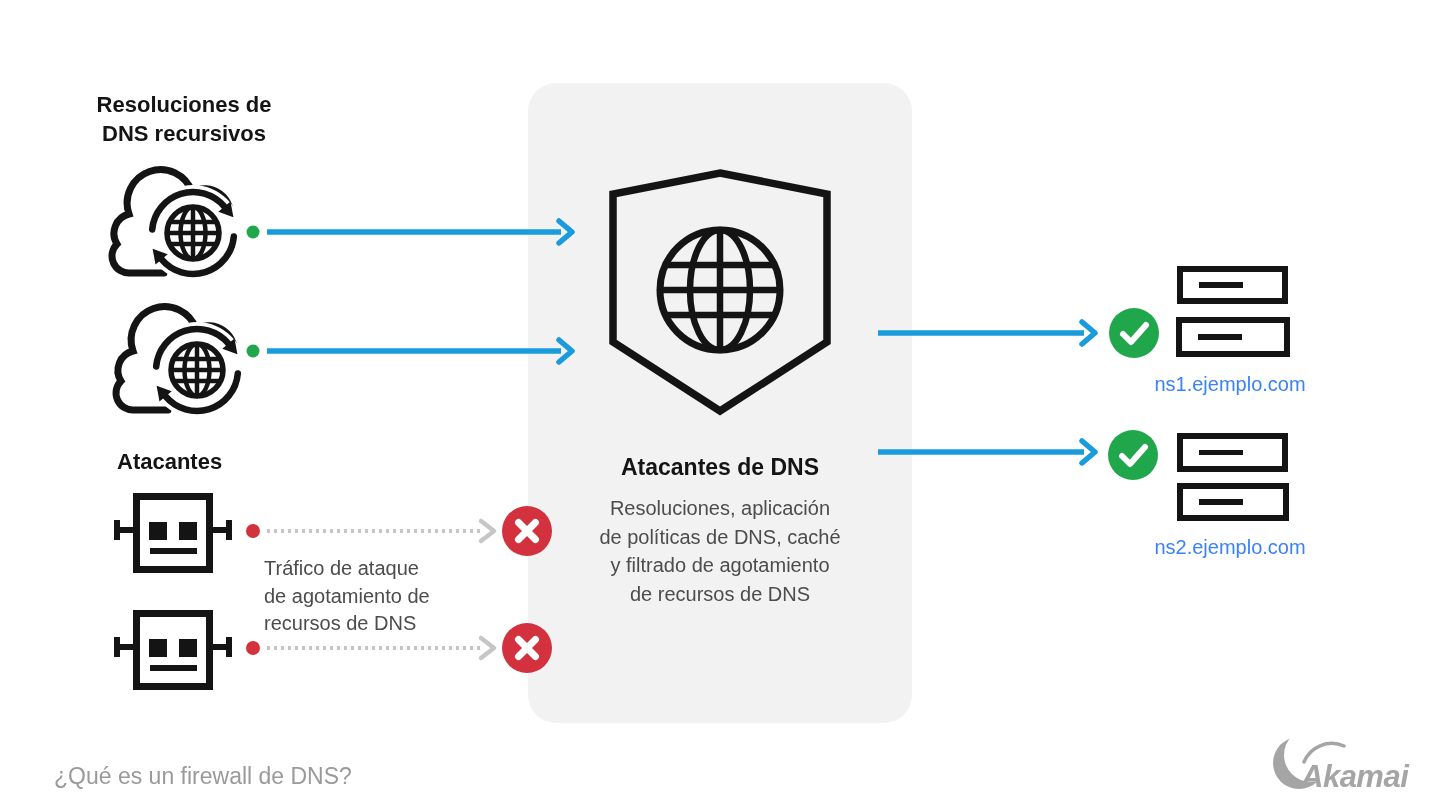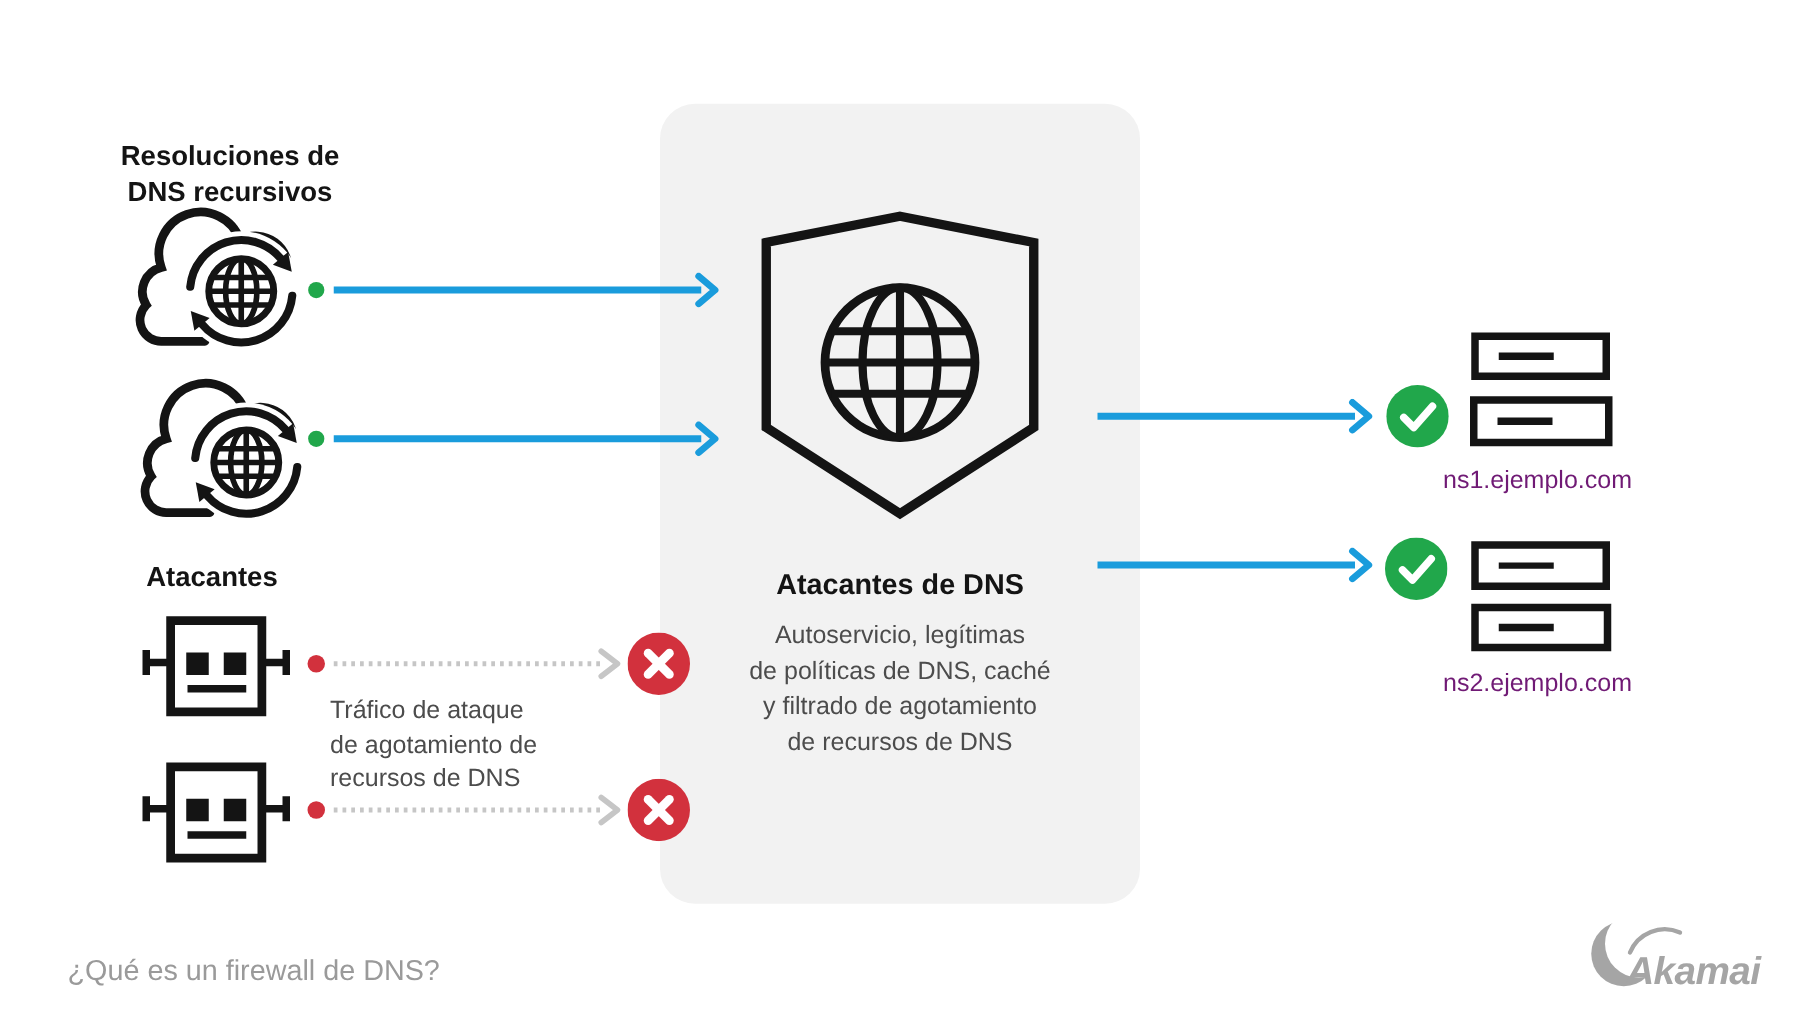--- a/index.html
+++ b/index.html
@@ -6,33 +6,33 @@
   .stage{
     position:relative;width:1440px;height:810px;background:#ffffff;
     font-family:"Liberation Sans", sans-serif;overflow:hidden;color:#1a1a1a;
   }
   .abs{position:absolute;}
   .pre{white-space:pre-line;}
   .heading{font-weight:bold;color:#141414;text-align:right;}
   .body-text{color:#4c4c4c;}
   .center-text{text-align:center;}
   
-  .resolvers-title{left:38px;top:90px;width:292px;font-size:22px;line-height:29px;margin-top:20px;}
+  .resolvers-title{left:38px;top:90px;width:292px;font-size:22px;line-height:29px;}
   .legit-label{left:243px;top:279px;width:296px;font-size:20px;}
   .attackers-title{left:117px;top:449px;font-size:22px;}
   .attack-label{left:264px;top:555px;font-size:20px;line-height:27.5px;}
   
   .panel{left:528px;top:83px;width:384px;height:640px;background:#f2f2f2;border-radius:28px;}
   .firewall-title{left:528px;top:454px;width:384px;font-size:23px;}
   .firewall-desc{left:568px;top:494px;width:304px;font-size:20px;line-height:28.5px;}
   
   .servers-title{left:1038px;top:182px;width:390px;font-size:21.5px;line-height:31px;}
   .server-box{background:#ffffff;border:6px solid #141414;}
   .server-dash{position:absolute;left:16px;top:50%;margin-top:-3px;width:44px;height:5.5px;background:#141414;}
-  .ns-label{width:260px;font-size:20px;color:#701a75;}
+  .ns-label{width:260px;font-size:20px;color:#3b82f6;}
   .ns1{left:1100px;top:373px;}
   .ns2{left:1100px;top:536px;}
   
   .question{left:54px;top:763px;font-size:23px;color:#9a9a9a;}
   .badge{width:50px;height:50px;}
 </style>
 </head>
 <body>
 
 <div class="stage">
@@ -135,21 +135,21 @@
     <polygon points="112,5 219,26 219,174 112,243 5,174 5,26" fill="none" stroke="#141414" stroke-width="7.5" stroke-linejoin="miter"></polygon>
     <circle cx="112" cy="122" r="60" fill="none" stroke="#141414" stroke-width="7"></circle>
     <ellipse cx="112" cy="122" rx="30" ry="60" fill="none" stroke="#141414" stroke-width="6.5"></ellipse>
     <line x1="112" y1="62" x2="112" y2="182" stroke="#141414" stroke-width="6.5"></line>
     <line x1="57.5" y1="97" x2="166.5" y2="97" stroke="#141414" stroke-width="6.5"></line>
     <line x1="52" y1="122" x2="172" y2="122" stroke="#141414" stroke-width="6.5"></line>
     <line x1="57.5" y1="147" x2="166.5" y2="147" stroke="#141414" stroke-width="6.5"></line>
   </svg>
 
   <div class="abs heading center-text firewall-title">Atacantes de DNS</div>
-  <div class="abs pre body-text center-text firewall-desc">Autoservicio, legítimas
+  <div class="abs pre body-text center-text firewall-desc">Resoluciones, aplicación
 de políticas de DNS, caché
 y filtrado de agotamiento
 de recursos de DNS</div>
 
 
   <svg class="abs" style="left:876px;top:319px;" width="226" height="28" viewBox="0 0 226 28">
     <line x1="2" y1="14" x2="208" y2="14" stroke="#1A9CDC" stroke-width="5.5"></line>
     <polyline points="206,3 219,14 206,25" fill="none" stroke="#1A9CDC" stroke-width="5.5" stroke-linecap="round" stroke-linejoin="round"></polyline>
   </svg>
   <svg class="abs" style="left:876px;top:438px;" width="226" height="28" viewBox="0 0 226 28">

